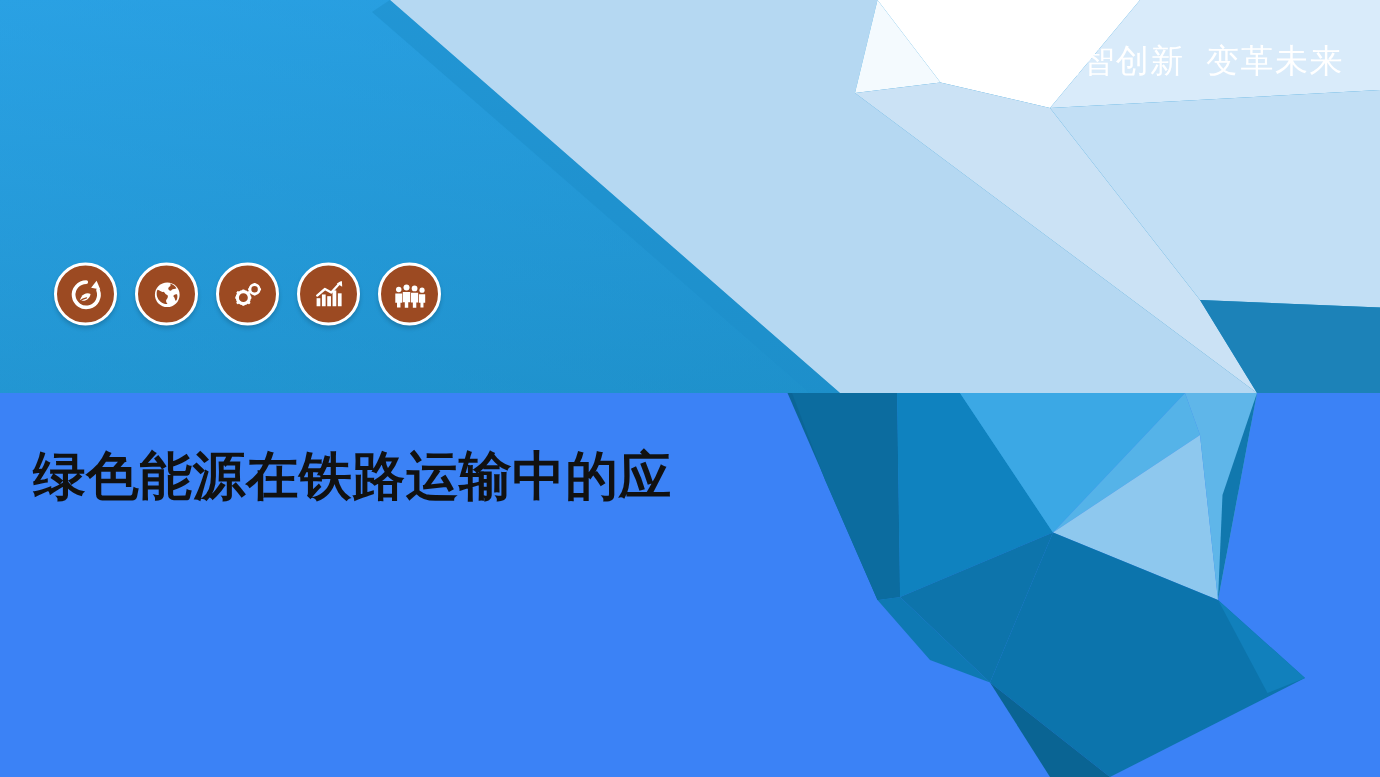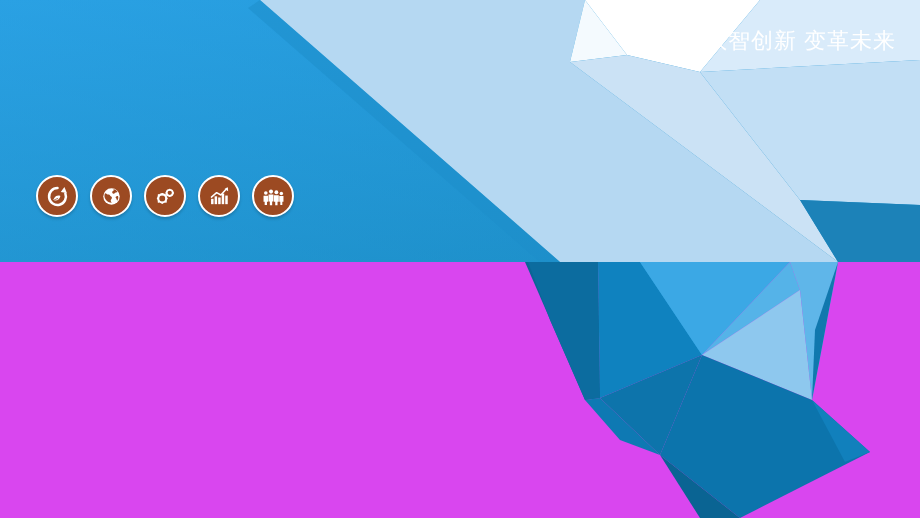--- a/index.html
+++ b/index.html
@@ -8,21 +8,22 @@
     background: #ffffff;
   }
   body {
     font-family: "Liberation Sans", "DejaVu Sans", sans-serif;
   }
   #slide {
     position: relative;
     width: 920px;
     height: 518px;
     overflow: hidden;
-    background: #d946ef;
+    background: #3b82f6;
+    font-family: Liberation Mono, monospace;
   }
   #bg-svg {
     position: absolute;
     left: 0;
     top: 0;
     width: 920px;
     height: 518px;
     display: block;
   }
   #tagline {
@@ -203,15 +204,16 @@
           <path d="M12.5 10.6h5.0v6.8h-1.3v3.6h-2.4v-3.6h-1.3z"></path>
           <circle cx="20.2" cy="8.8" r="1.8"></circle>
           <path d="M18.0 11.6h4.4v6.0h-1.2v3.2h-2.1v-3.2H18z"></path>
         </g>
       </svg>
     </div>
 
   </div>
 
   <div id="title">
+    <span class="line">绿色能源在铁路运输中的应</span>
   </div>
 
 </div>
 
 </body></html>

